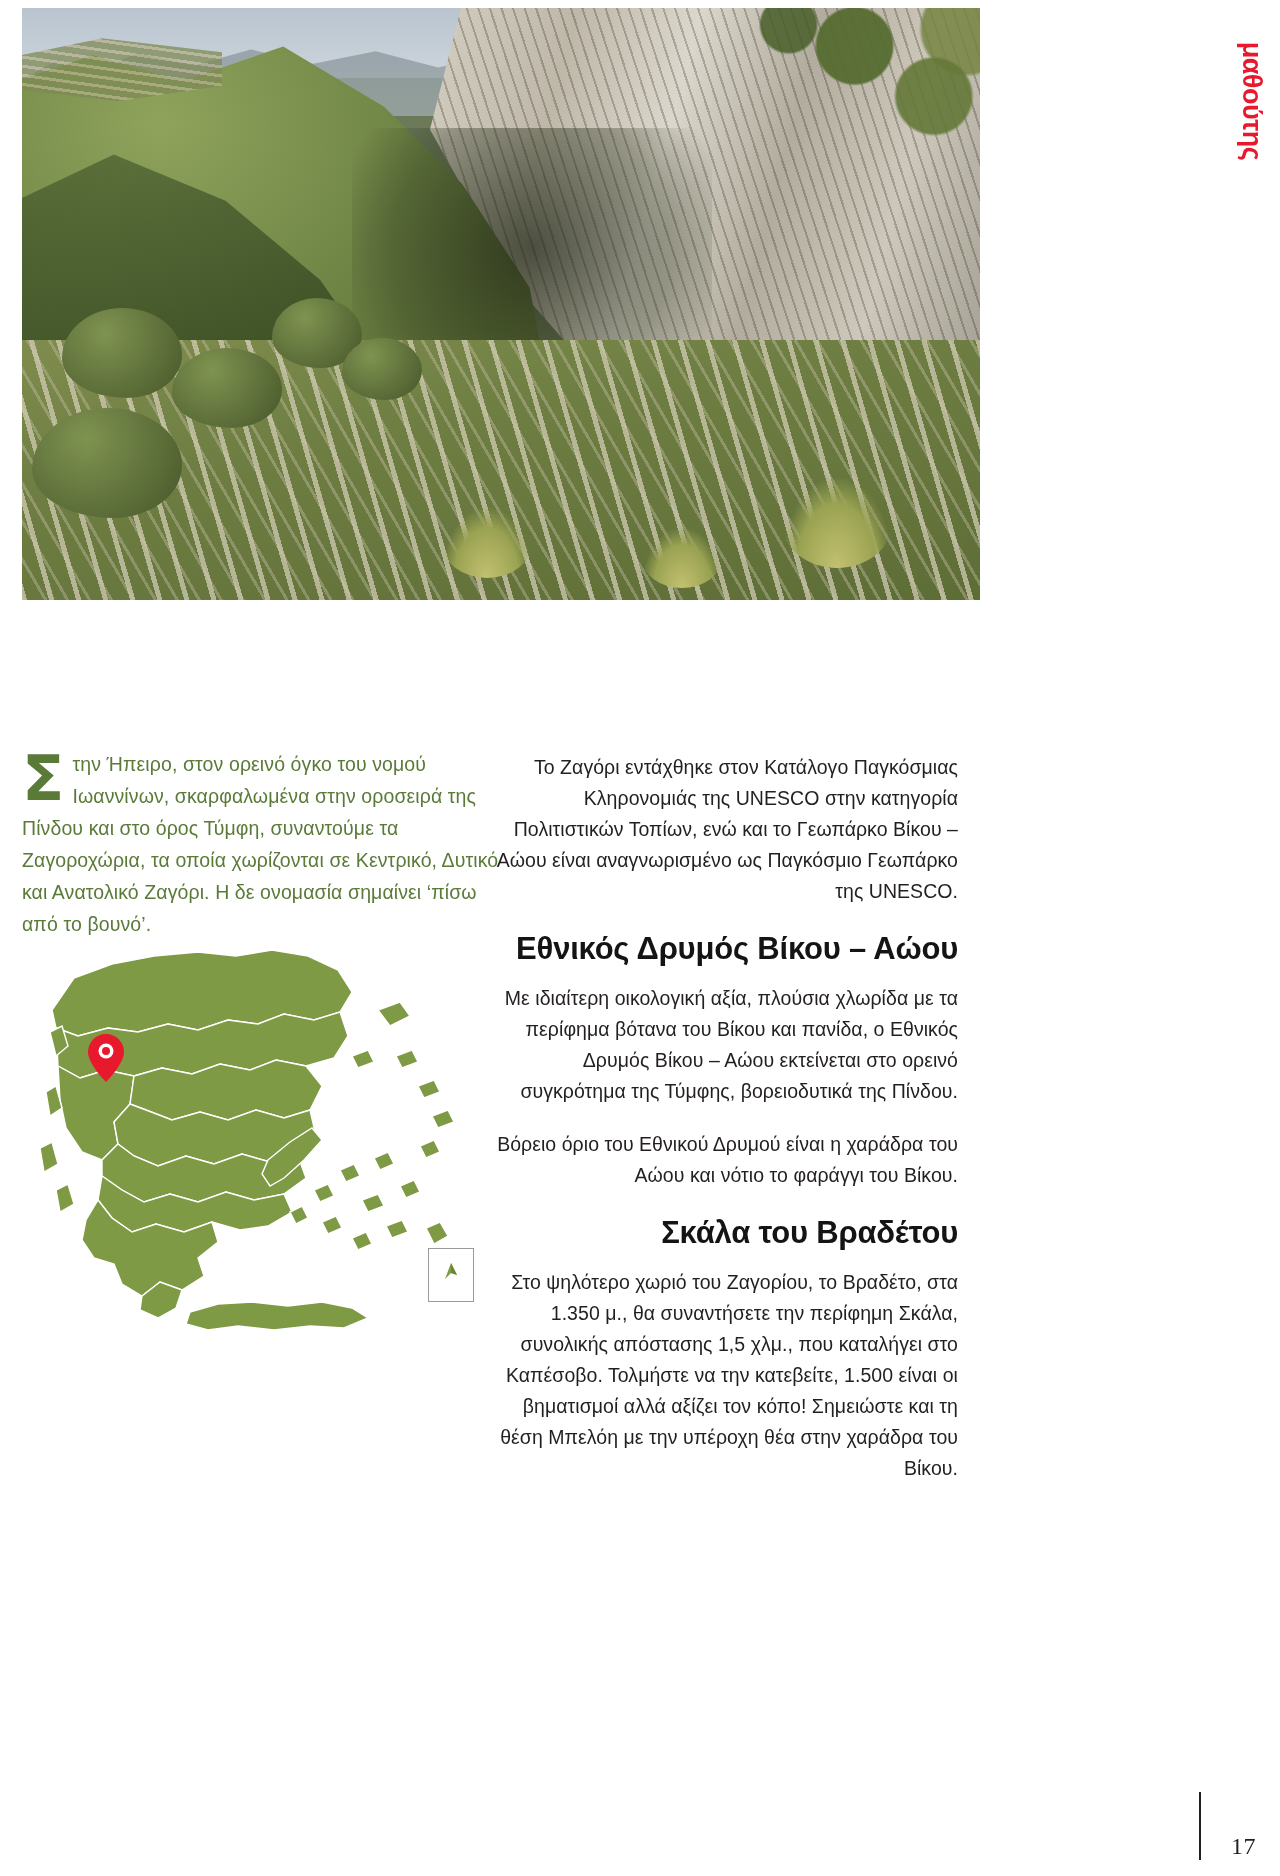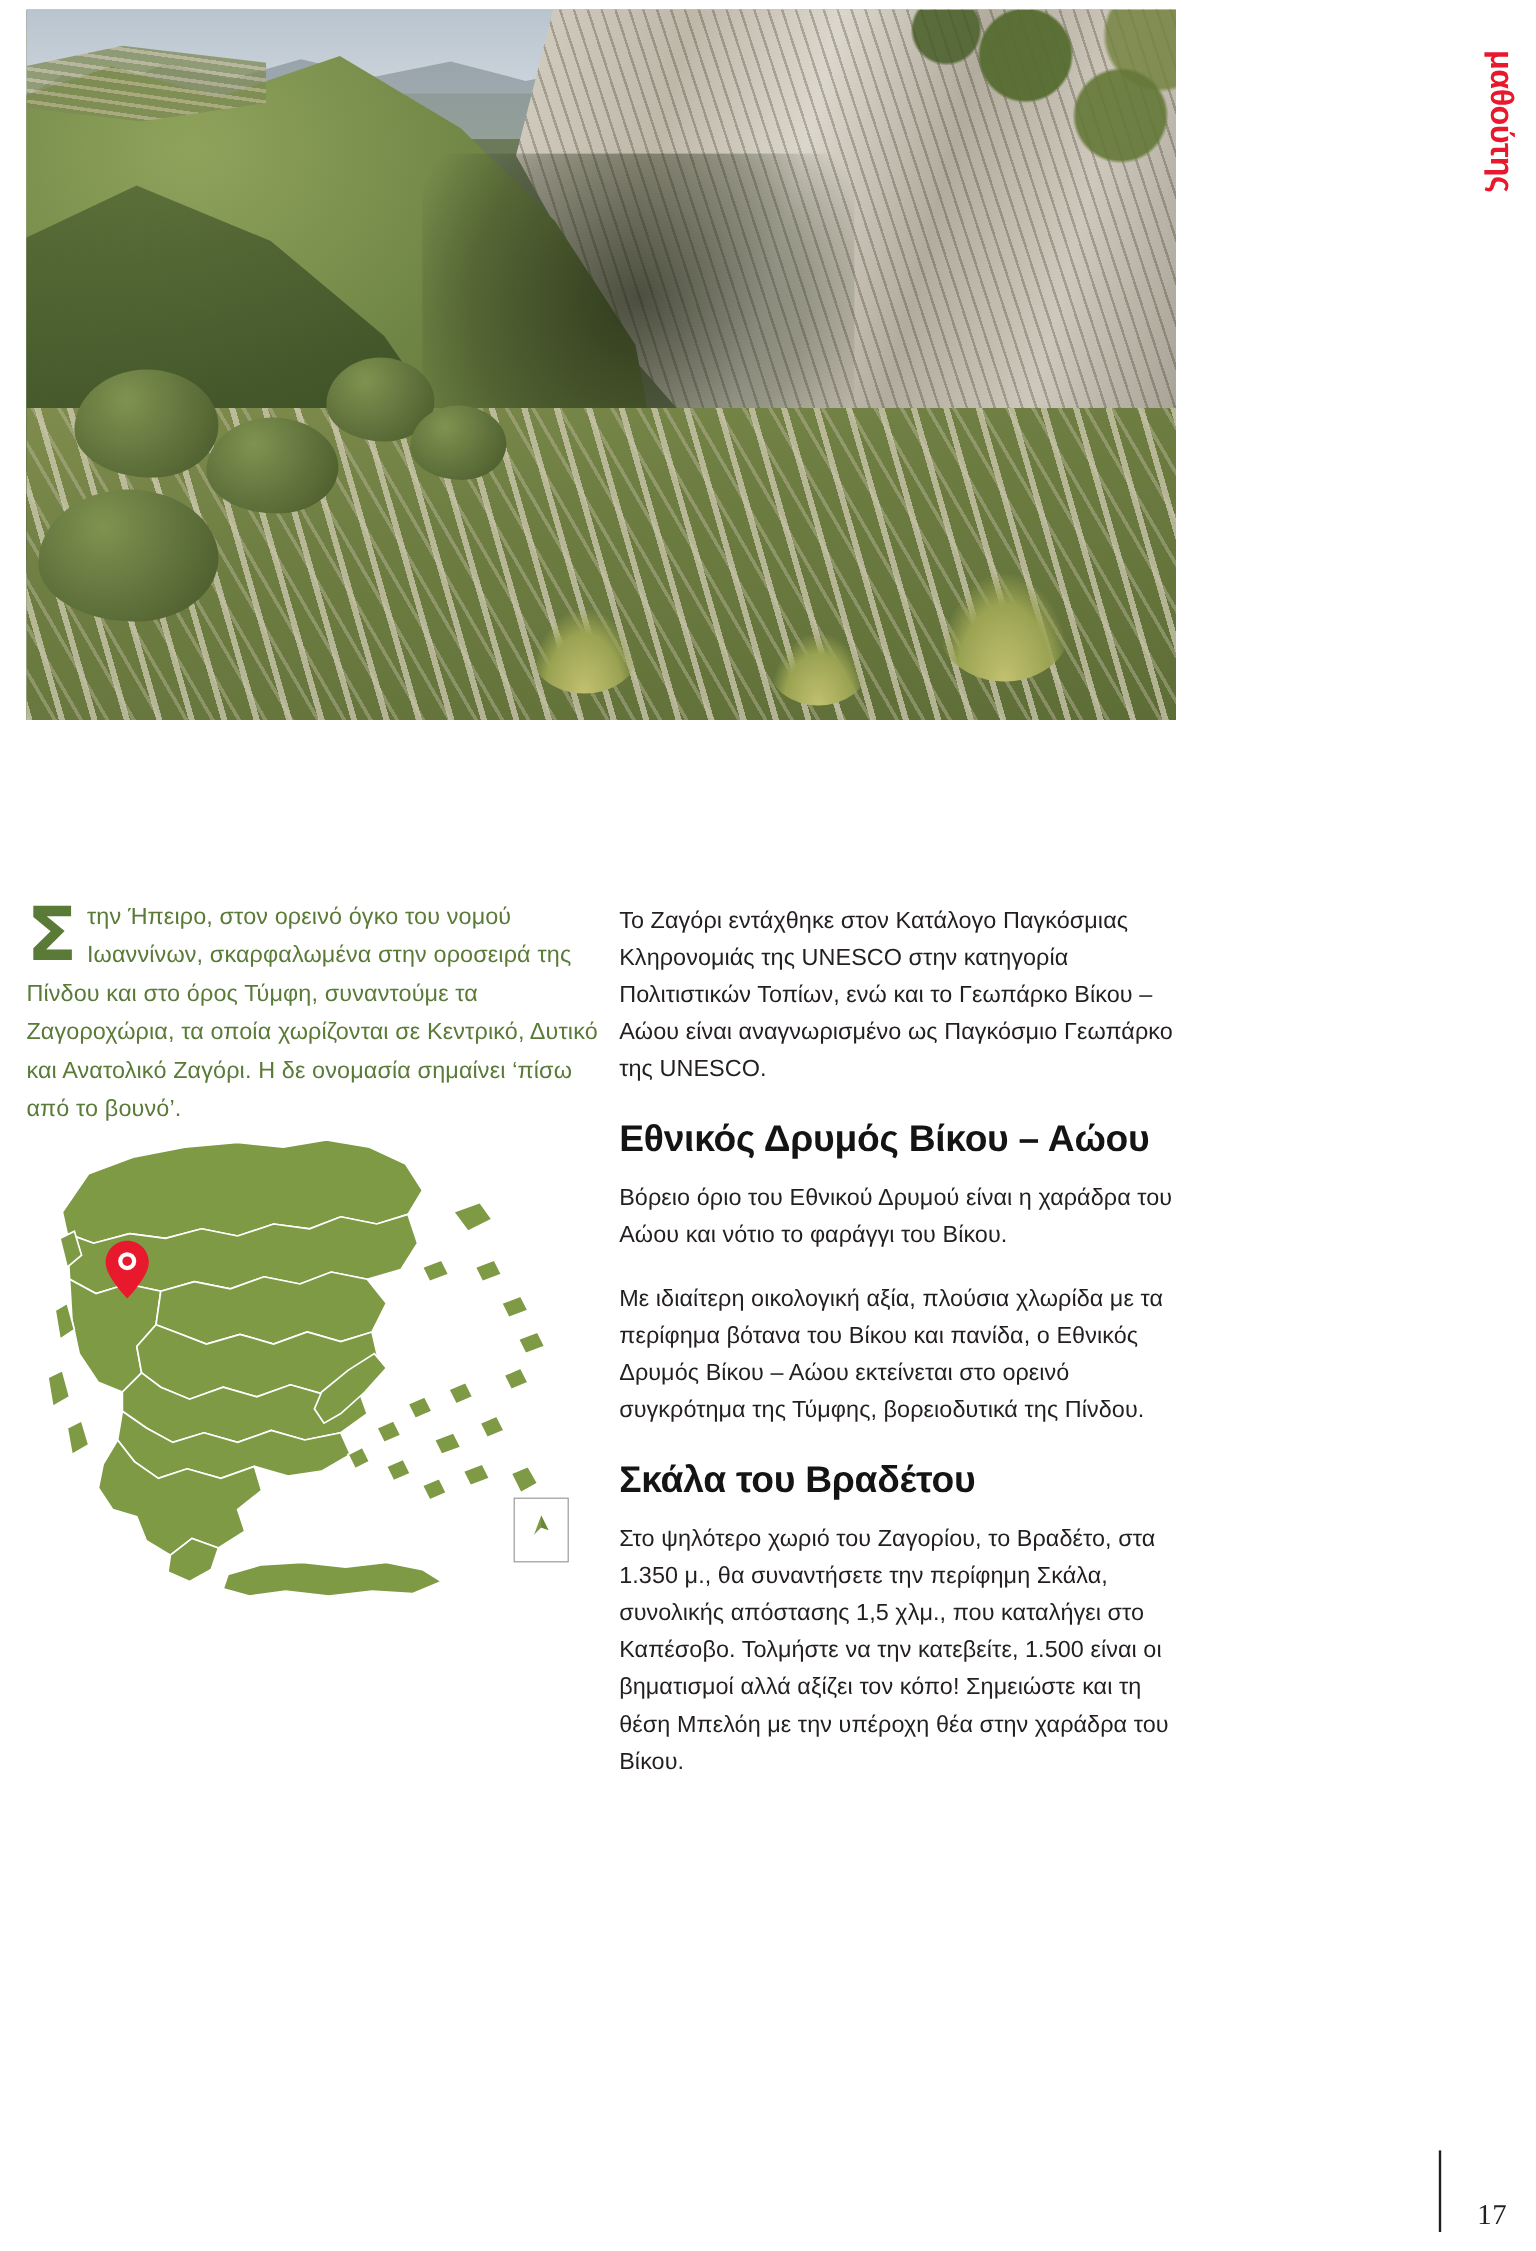--- a/index.html
+++ b/index.html
@@ -186,24 +186,25 @@
     width: 44px;
     height: 52px;
     border: 1px solid #9a9a9a;
     background: #ffffff;
   }
   .compass-box svg { display:block; }
 
   
   .col-right {
     position: absolute;
-    left: 516px;
+    left: 488px;
     top: 752px;
     width: 470px;
     color: #231f20;
+    text-align: right;
   }
   .col-right p {
     margin: 0 0 22px 0;
     font-size: 19.5px;
     line-height: 31px;
     letter-spacing: .05px;
   }
   .col-right h2 {
     margin: 14px 0 14px 0;
     font-size: 31px;
@@ -357,22 +358,22 @@
         <path d="M22 14 L28 26 L22 24 L16 30 Z" fill="#7f9a45"></path>
         <path d="M22 14 L28 26 L22 24 Z" fill="#6d8739"></path>
       </svg>
     </div>
   </div>
 
   <div class="col-right">
     <p>Το Ζαγόρι εντάχθηκε στον Κατάλογο Παγκόσμιας Κληρονομιάς της UNESCO στην κατηγορία Πολιτιστικών Τοπίων, ενώ και το Γεωπάρκο Βίκου – Αώου είναι αναγνωρισμένο ως Παγκόσμιο Γεωπάρκο της UNESCO.</p>
 
     <h2>Εθνικός Δρυμός Βίκου – Αώου</h2>
+    <p>Με ιδιαίτερη οικολογική αξία, πλούσια χλωρίδα με τα περίφημα βότανα του Βίκου και πανίδα, ο Εθνικός Δρυμός Βίκου – Αώου εκτείνεται στο ορεινό συγκρότημα της Τύμφης, βορειοδυτικά της Πίνδου.</p>
     <p>Βόρειο όριο του Εθνικού Δρυμού είναι η χαράδρα του Αώου και νότιο το φαράγγι του Βίκου.</p>
-    <p>Με ιδιαίτερη οικολογική αξία, πλούσια χλωρίδα με τα περίφημα βότανα του Βίκου και πανίδα, ο Εθνικός Δρυμός Βίκου – Αώου εκτείνεται στο ορεινό συγκρότημα της Τύμφης, βορειοδυτικά της Πίνδου.</p>
 
     <h2>Σκάλα του Βραδέτου</h2>
     <p>Στο ψηλότερο χωριό του Ζαγορίου, το Βραδέτο, στα 1.350 μ., θα συναντήσετε την περίφημη Σκάλα, συνολικής απόστασης 1,5 χλμ., που καταλήγει στο Καπέσοβο. Τολμήστε να την κατεβείτε, 1.500 είναι οι βηματισμοί αλλά αξίζει τον κόπο! Σημειώστε και τη θέση Μπελόη με την υπέροχη θέα στην χαράδρα του Βίκου.</p>
   </div>
 
   <div class="rule-right"></div>
   <div class="page-num">17</div>
 </div>
 
 </body></html>

